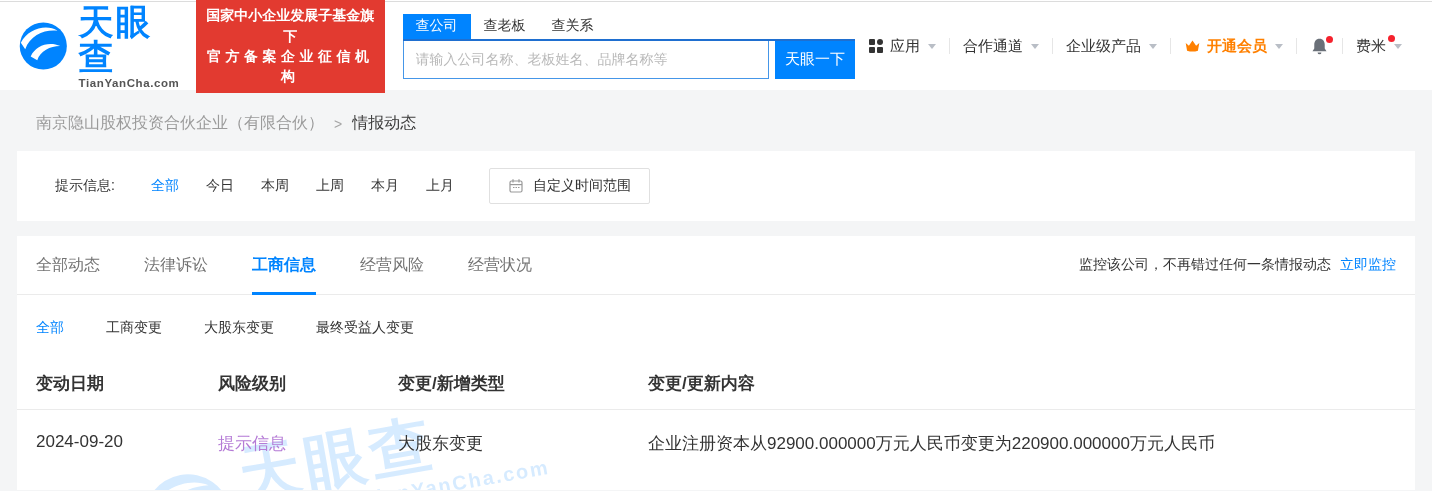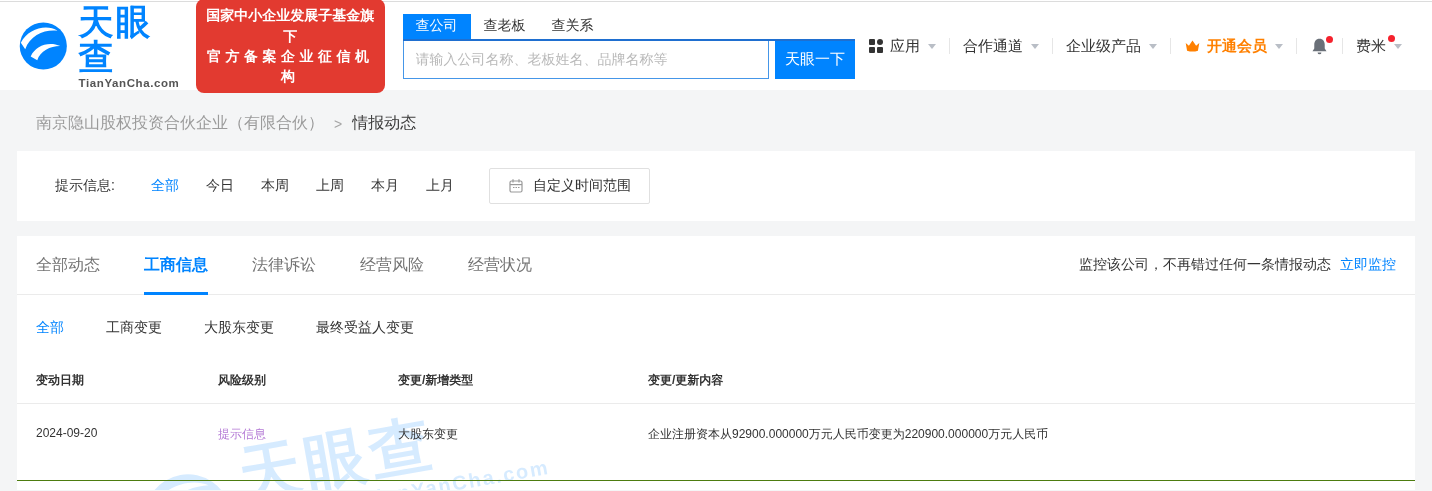--- a/index.html
+++ b/index.html
@@ -10,21 +10,21 @@
   }
   .topline { height:2px; background:#fff; border-bottom:1px solid #dcdcdc; }
 
   
   .header { background:#fff; height:88px; display:flex; align-items:center; padding:0 17px; }
   .logo { display:flex; align-items:center; gap:9px; }
   .logo svg { width:56px; height:56px; }
   .logo-title { color:#0084ff; font-size:35px; font-weight:bold; line-height:1; letter-spacing:2px; }
   .logo-domain { color:#555; font-size:11.5px; font-weight:bold; letter-spacing:.6px; margin-top:3px; }
   .gov-badge { margin-left:13px; background:#e23a30; color:#fff; text-align:center;
-    font-size:14px; font-weight:bold; padding:6px 10px; line-height:1.45;border-radius:8px; }
+    font-size:14px; font-weight:bold; padding:6px 10px; line-height:1.45; }
   .gov-badge .l2 { letter-spacing:4.5px; }
 
   .search { margin-left:18px; width:496px; }
   .search-tabs { display:flex; font-size:14px; border-bottom:2px solid #1f6fd0; }
   .search-tab { padding:3px 13px 4px; color:#333; cursor:pointer; }
   .search-tab.active { background:#0084ff; color:#fff; }
   .search-row { display:flex; margin-top:0; }
   .search-input { flex:1; height:38px; border:1px solid #4596e8; border-top:none; padding:0 12px;
     font-size:14px; color:#333; outline:none; font-family:inherit; }
   .search-input::placeholder { color:#b9b9b9; }
@@ -65,21 +65,21 @@
   .tab.active::after { content:''; position:absolute; left:50%; transform:translateX(-50%);
     bottom:-1px; width:64px; height:3px; background:#0084ff; }
   .monitor { margin-left:auto; font-size:14px; color:#333; display:flex; gap:9px; align-items:center; }
   .monitor-link { color:#0084ff; cursor:pointer; }
 
   .subtabs { display:flex; gap:42px; padding:24px 19px 20px; font-size:14px; position:relative; z-index:2; }
   .subtab { color:#333; cursor:pointer; }
   .subtab.active { color:#0084ff; }
 
   .table { position:relative; z-index:2; }
-  .thead, .trow { display:grid; grid-template-columns:182px 180px 250px 1fr; padding:0 19px; font-size:12px; }
+  .thead, .trow { display:grid; grid-template-columns:182px 180px 250px 1fr; padding:0 19px; font-size:17px; }
   .thead { font-weight:bold; color:#333; padding-top:15px; padding-bottom:14px; border-bottom:1px solid #ebebeb; }
   .trow { color:#333; padding-top:22px; padding-bottom:37px; border-bottom:1px solid #4d7c0f; }
   .risk-cell { color:#b57bd6; cursor:pointer; }
 
   
   .watermark { position:absolute; left:118px; top:178px; transform:rotate(-10deg);
     display:flex; align-items:flex-start; gap:10px; z-index:1; pointer-events:none; }
   .wm-icon { width:96px; height:96px; margin-top:28px; }
   .wm-col { display:flex; flex-direction:column; }
   .wm-text { font-size:62px; font-weight:bold; color:rgba(0,132,255,0.16); letter-spacing:4px; line-height:1; margin-top:14px; }
@@ -208,22 +208,22 @@
       <path d="M12.5 33.5 C17 23.5 29 19.5 39.5 24 C31 23.8 21 28.5 18.5 37 Z" fill="#fff"></path>
     </svg>
     <div class="wm-col">
       <div class="wm-text">天眼查</div>
       <div class="wm-domain">TianYanCha.com</div>
     </div>
   </div>
 
   <div class="tabs-row">
     <div class="tab">全部动态</div>
+    <div class="tab">法律诉讼</div>
     <div class="tab active">工商信息</div>
-    <div class="tab">法律诉讼</div>
     <div class="tab">经营风险</div>
     <div class="tab">经营状况</div>
     <div class="monitor">
       <span>监控该公司，不再错过任何一条情报动态</span>
       <span class="monitor-link">立即监控</span>
     </div>
   </div>
 
   <div class="subtabs">
     <span class="subtab active">全部</span>

